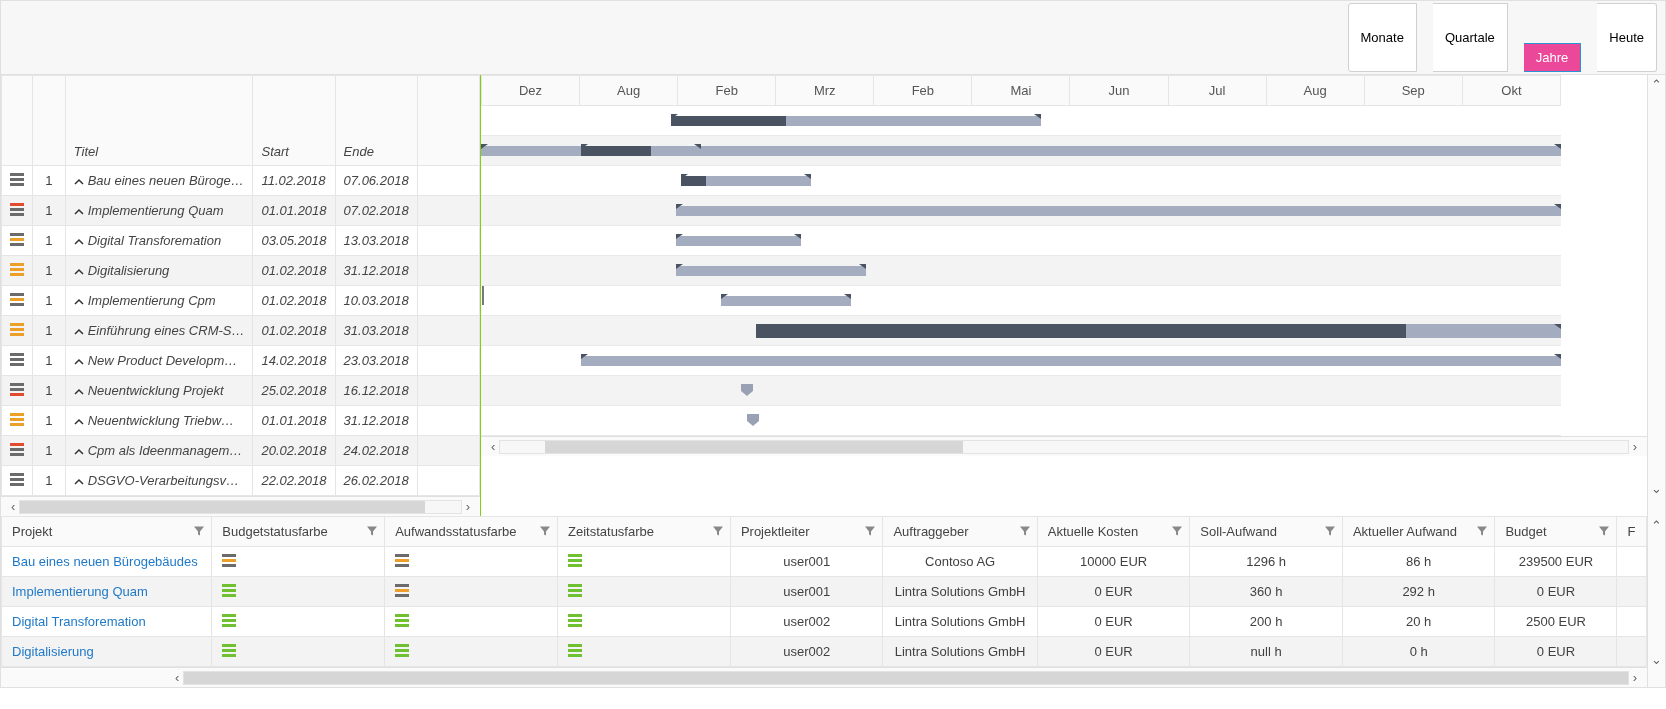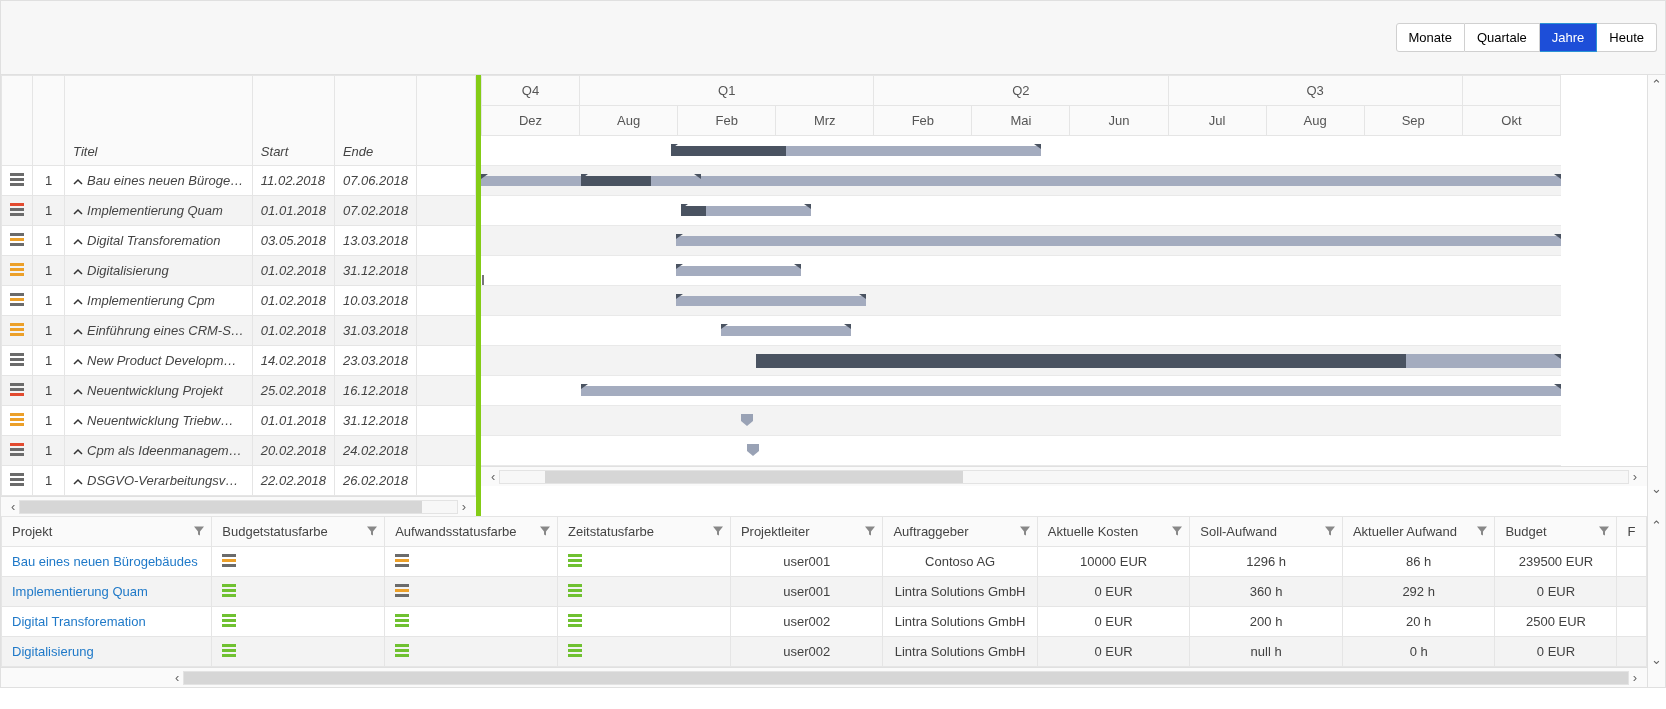--- a/index.html
+++ b/index.html
@@ -1,25 +1,25 @@
 <!DOCTYPE html>
 <html><head>
 <meta charset="utf-8">
 <style>
   * { box-sizing: border-box; }
   body { margin:0; font-family: "Segoe UI", Arial, sans-serif; font-size:13px; color:#414141; background:#fff; }
-  .toolbar { background:#f7f7f7; border:1px solid #e0e0e0; padding:22px 8px; display:flex; justify-content:flex-end; gap:0; }
+  .toolbar { background:#f7f7f7; border:1px solid #e0e0e0; padding:2px 8px; display:flex; justify-content:flex-end; gap:16px; }
   .btn { border:1px solid #d0d0d0; background:#fff; padding:6px 12px; cursor:pointer; font-size:13px; }
   .btn + .btn { border-left:none; }
   .btn:first-child { border-radius:3px 0 0 3px; }
   .btn:last-child { border-radius:0 3px 3px 0;text-align:right; }
-  .btn.active { background:#1d4ed8; color:#fff; border-color:#2b93d4; }
+  .btn.active { background:#ec4899; color:#fff; border-color:#2b93d4;margin-top:40px; }
 
   .gantt-wrap { display:flex; border-left:1px solid #e0e0e0; border-right:1px solid #e0e0e0; }
-  .left-pane { width:480px; flex-shrink:0; border-right:5px solid #84cc16; }
+  .left-pane { width:480px; flex-shrink:0; border-right:1px solid #84cc16; }
   .right-pane { flex:1; position:relative; overflow:hidden; }
 
   table.grid { border-collapse:collapse; width:100%; }
   .grid th, .grid td { border:1px solid #e5e5e5; padding:0 8px; height:30px; font-weight:normal; text-align:left; white-space:nowrap; overflow:hidden; text-overflow:ellipsis; }
   .grid th { background:#fafafa; color:#555; }
   .left-pane thead tr.h0 th { height:90px; vertical-align:bottom; padding-bottom:6px;}
   .left-pane .col-flag { width:28px; }
   .left-pane .col-id { width:36px; text-align:center; }
   .left-pane .col-title { width:170px; font-style:italic; color:#444;}
   .left-pane .col-date { width:78px; font-style:italic; color:#444;}
@@ -289,27 +289,20 @@
         </div>
       <span class="arr">›</span>
     </div>
   </div>
 
   <div class="layout" style="flex:1">
     <div class="main right-pane">
       <div class="handle"></div>
       <table class="timeline-header">
         <tbody>
-        <tr>
-          <th>Q4</th>
-          <th colspan="3">Q1</th>
-          <th colspan="3">Q2</th>
-          <th colspan="3">Q3</th>
-          <th style="width:98px"></th>
-        </tr>
         <tr id="month-row">
               <th style="width:98px">Dez</th>
               <th style="width:98px">Aug</th>
               <th style="width:98px">Feb</th>
               <th style="width:98px">Mrz</th>
               <th style="width:98px">Feb</th>
               <th style="width:98px">Mai</th>
               <th style="width:98px">Jun</th>
               <th style="width:98px">Jul</th>
               <th style="width:98px">Aug</th>

